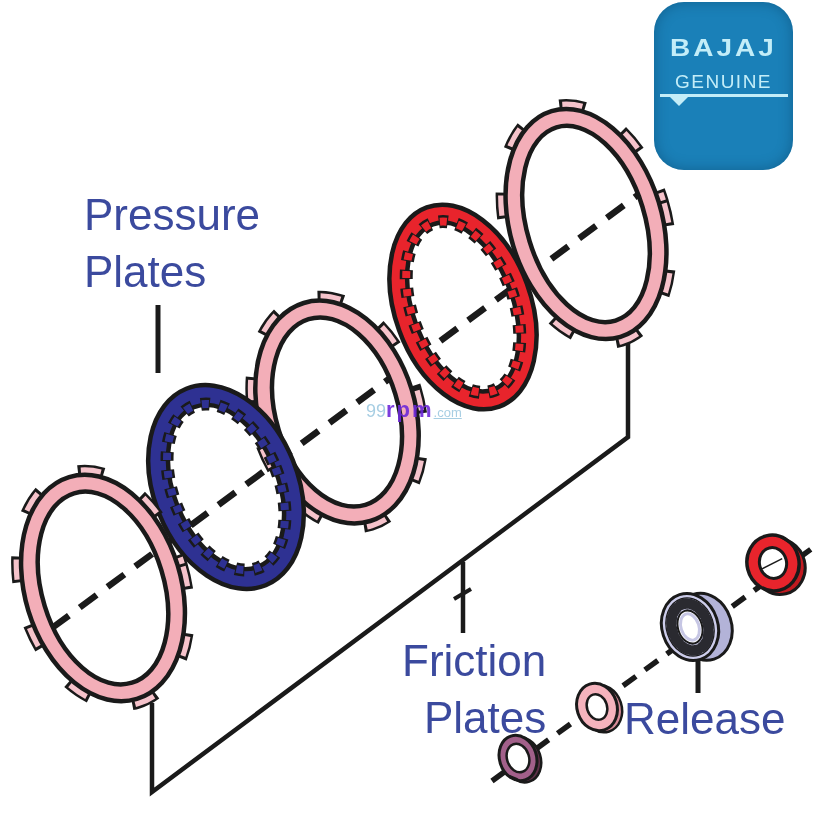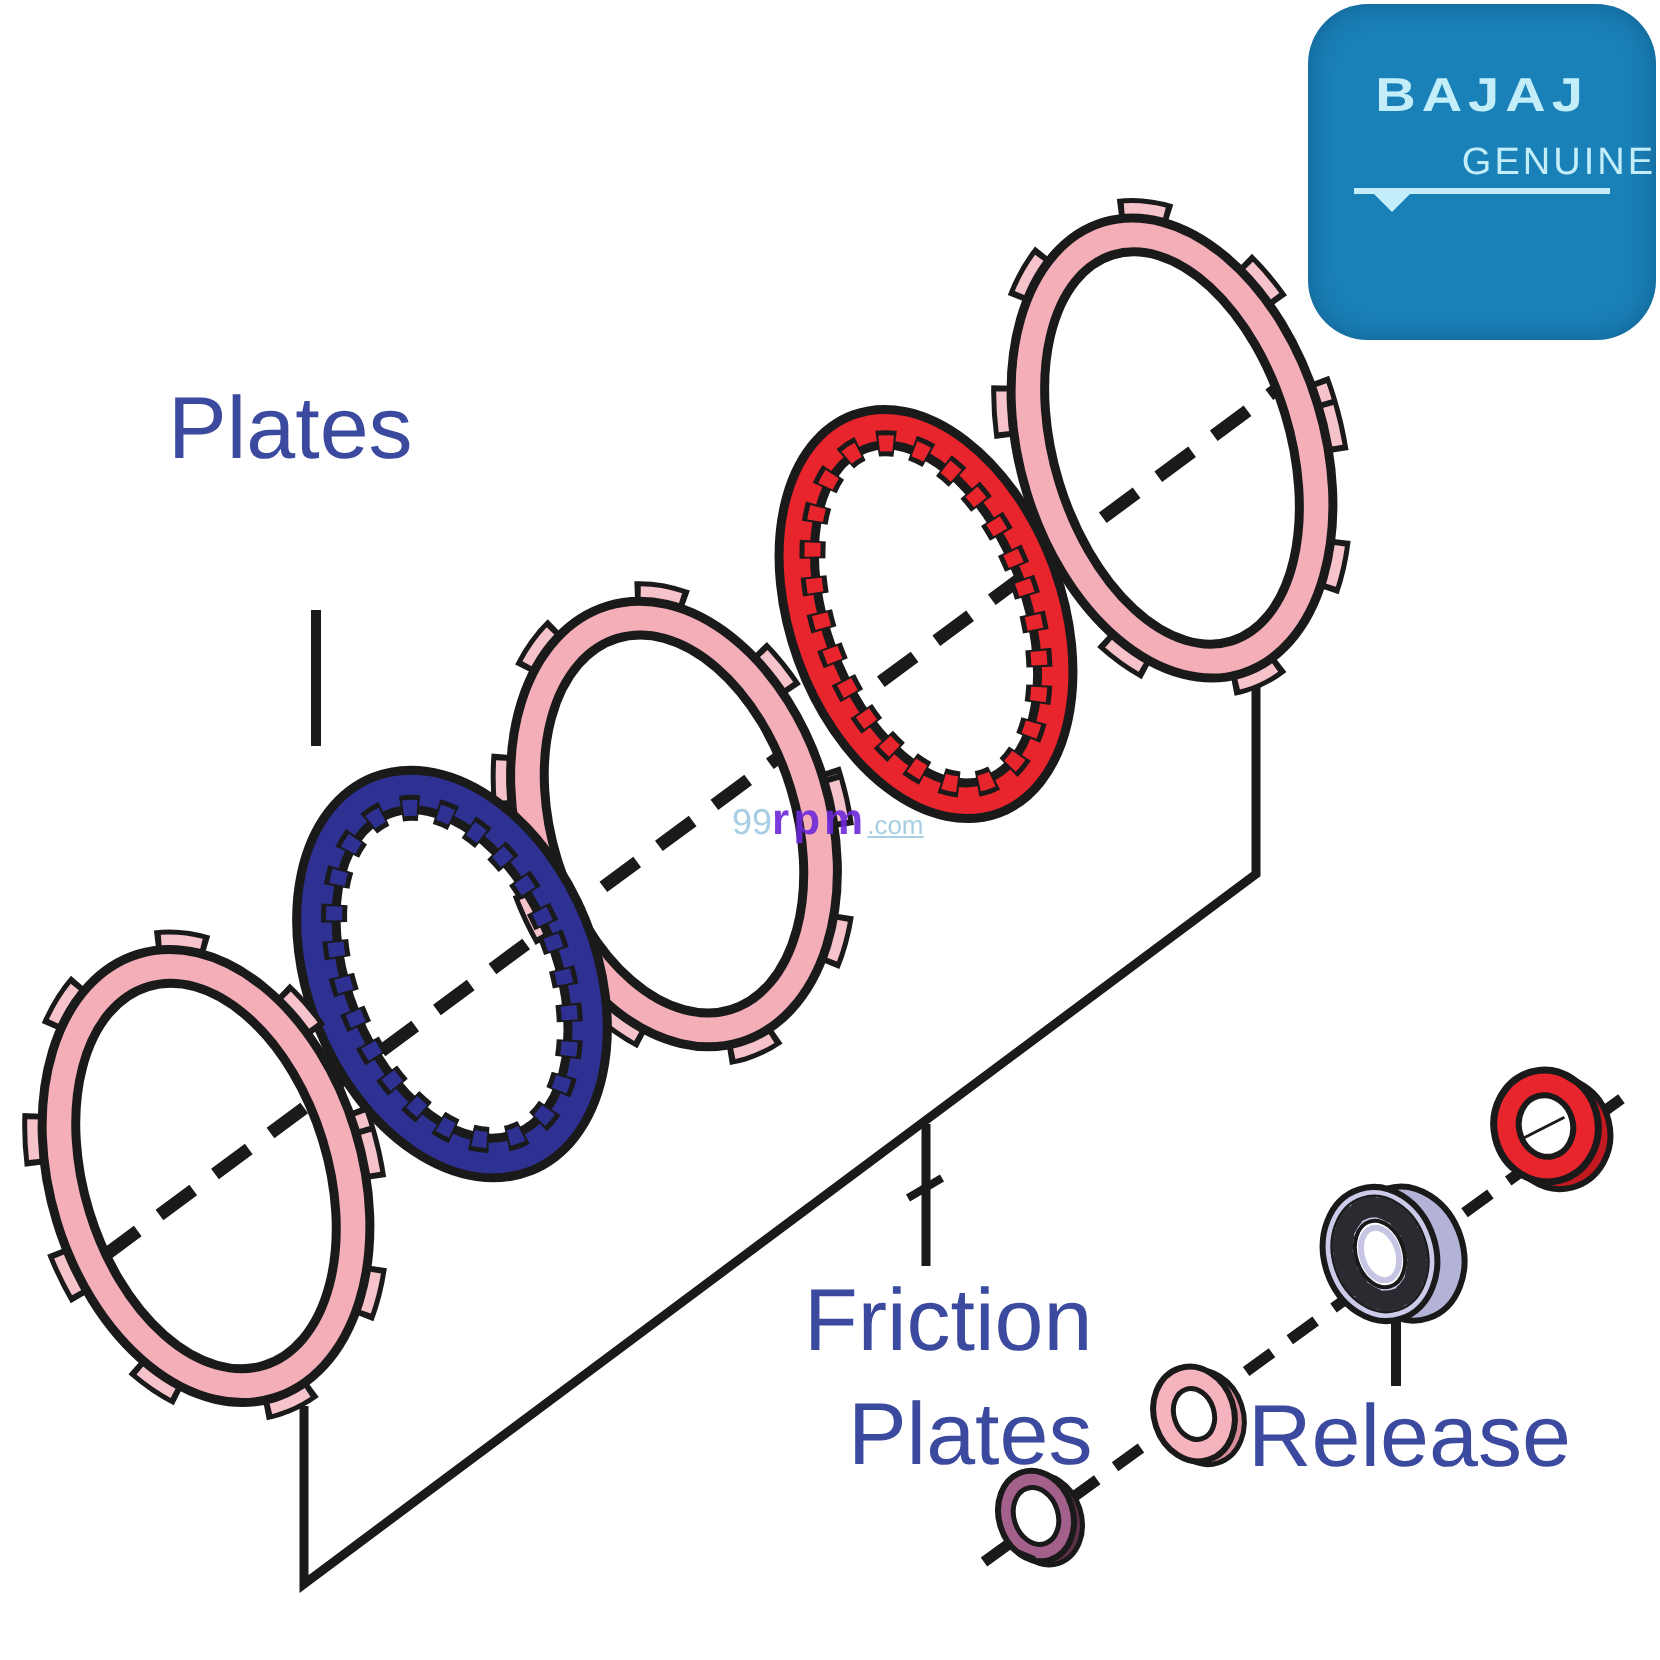--- a/index.html
+++ b/index.html
@@ -8,24 +8,24 @@
   .diagram-svg{position:absolute;left:0;top:0;}
   .part-label{position:absolute;color:#3b4a9e;font-size:44px;line-height:57px;letter-spacing:0px;}
   .part-label span{display:block;}
   .label-pressure{left:84px;top:186px;}
   .label-friction{left:402px;top:632px;text-align:right;}
   .label-release{left:624px;top:690px;}
   .watermark{position:absolute;left:366px;top:397px;color:#9ec9e0;opacity:.9;white-space:nowrap;z-index:30;}
   .watermark .wm-num{font-size:18px;}
   .watermark .wm-name{font-size:22px;font-weight:bold;letter-spacing:2px;color:#6d28d9;}
   .watermark .wm-tld{font-size:13px;text-decoration:underline;}
-  .logo{position:absolute;left:654px;top:2px;width:174px;height:168px;border-radius:30px;
+  .logo{position:absolute;left:654px;top:2px;width:139px;height:168px;border-radius:30px;
         background:#1a80b8;box-shadow:inset 0 0 14px rgba(0,40,70,.35);text-align:center;z-index:40;}
   .logo-brand{margin-top:30px;font-size:28px;font-weight:bold;letter-spacing:3px;color:#c3edf8;transform:scaleY(.85);}
-  .logo-genuine{margin-top:7px;font-size:19px;letter-spacing:1.5px;color:#c3edf8;text-align:right;}
+  .logo-genuine{margin-top:7px;font-size:19px;letter-spacing:1.5px;color:#c3edf8;}
   .logo-parts{margin-top:-3px;font-size:35px;font-weight:bold;letter-spacing:1px;color:#ffffff;}
   .logo-underline{position:relative;width:128px;margin:1px auto 0;border-top:3.5px solid #c3edf8;}
   .logo-arrow{position:absolute;left:10px;top:0;width:0;height:0;
               border-left:9px solid transparent;border-right:9px solid transparent;border-top:9px solid #c3edf8;}
 </style>
 </head>
 <body>
 
 <div class="canvas">
 
@@ -98,20 +98,21 @@
       <line x1="-14" y1="14" x2="-7" y2="20" stroke="#1a1a1a" stroke-width="2"></line>
     </g>
 
     <line x1="158" y1="305" x2="158" y2="373" stroke="#1a1a1a" stroke-width="5"></line>
     <line x1="463" y1="562" x2="463" y2="633" stroke="#1a1a1a" stroke-width="4.5"></line>
     <line x1="454" y1="599" x2="471" y2="589" stroke="#1a1a1a" stroke-width="4"></line>
     <line x1="698" y1="661" x2="698" y2="693" stroke="#1a1a1a" stroke-width="5"></line>
   </svg>
 
   <div class="part-label label-pressure">
+    <span>Pressure</span>
     <span>Plates</span>
   </div>
 
   <div class="part-label label-friction">
     <span>Friction</span>
     <span>Plates</span>
   </div>
 
   <div class="part-label label-release">
     <span>Release</span>

